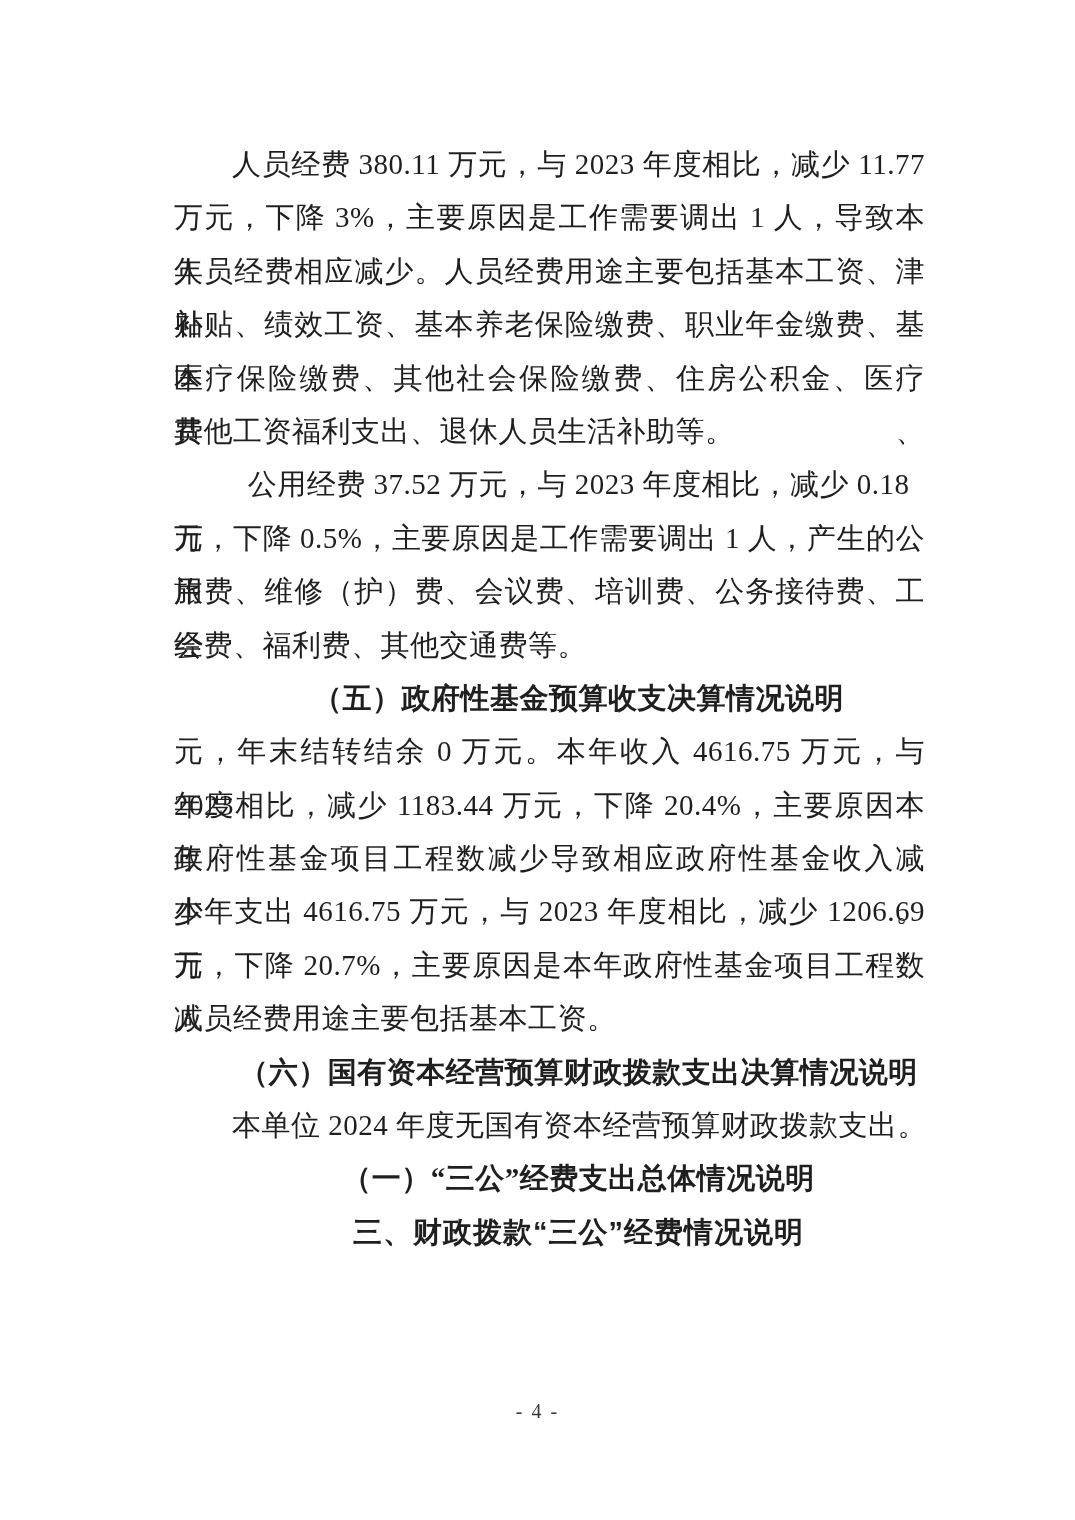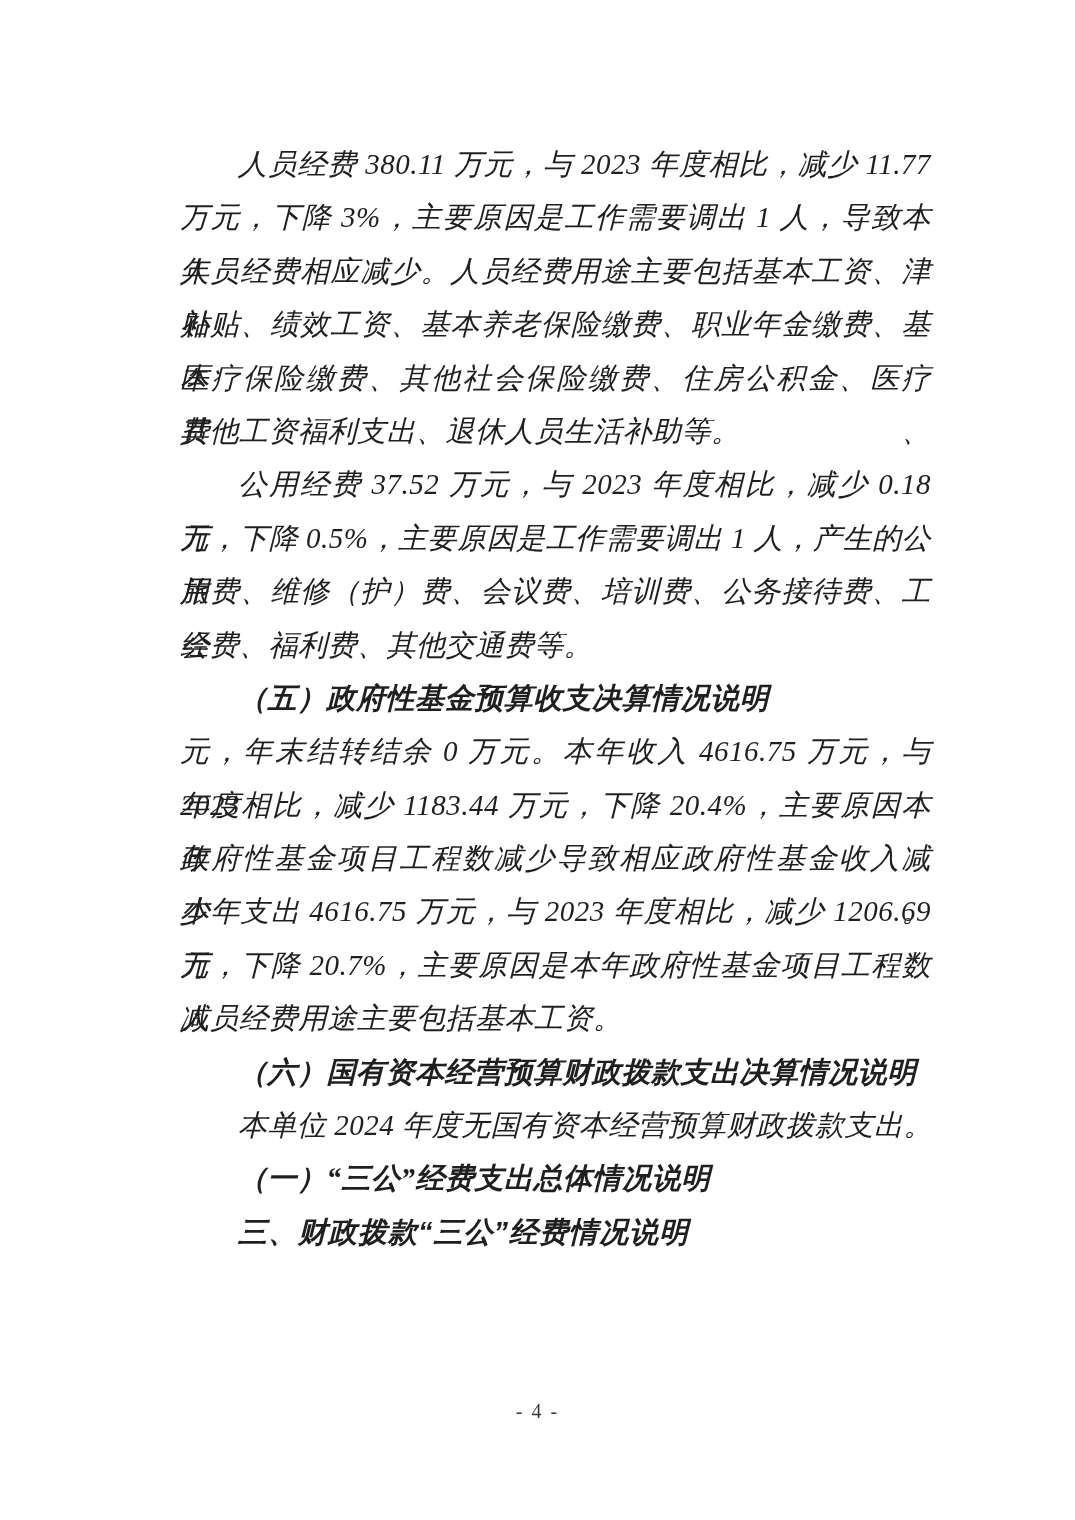--- a/index.html
+++ b/index.html
@@ -10,41 +10,41 @@
   .page {
     position: relative;
     width: 1075px;
     height: 1520px;
     margin: 0 auto;
     background: #ffffff;
     overflow: hidden;
   }
   .content {
     position: absolute;
-    left: 180px;
+    left: 174px;
     top: 138px;
     width: 751px;
-    font-style: italic;
   }
   .line {
     height: 53.4px;
     line-height: 53.4px;
     font-size: 29px;
     color: #1f1f1f;
     font-family: "Liberation Serif", "DejaVu Serif", serif;
     white-space: nowrap;
     letter-spacing: 0.5px;
   }
   .fill {
     white-space: normal;
     text-align: justify;
     text-align-last: justify;
   }
   .indent {
     text-indent: 58px;
+    text-align: center;
   }
   .h-kaiti {
     font-weight: bold;
   }
   .h-heiti {
     font-weight: bold;
     font-family: "Liberation Sans", "DejaVu Sans", sans-serif;
     letter-spacing: 1px;
   }
   .footer {

